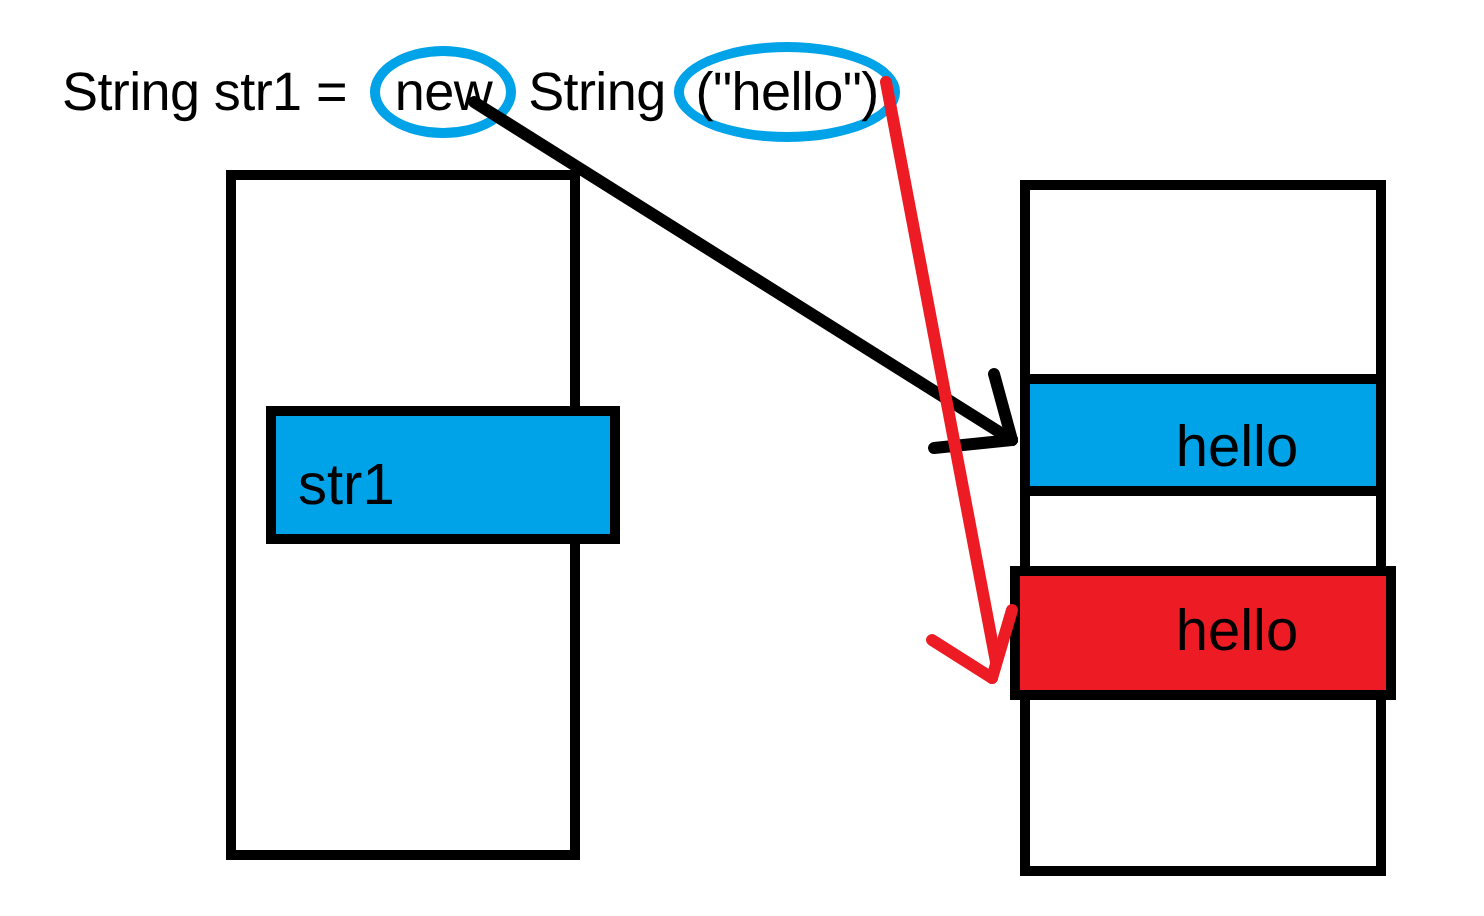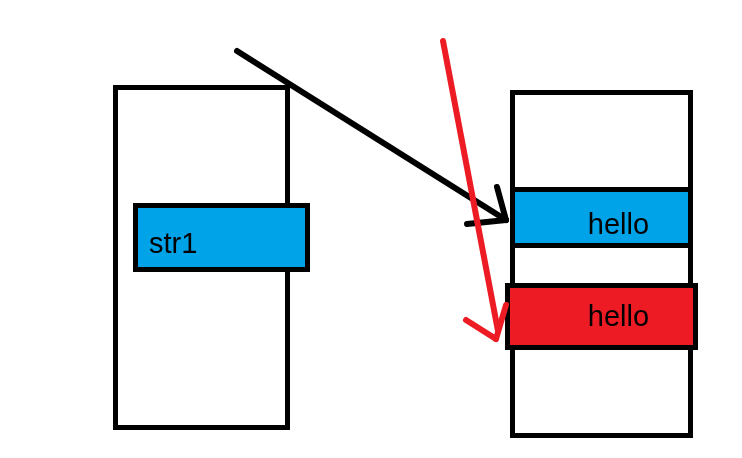--- a/index.html
+++ b/index.html
@@ -101,20 +101,26 @@
     stroke-width: 6;
     stroke-linecap: round;
     fill: none;
   }
 </style>
 </head>
 <body>
 
 <div class="canvas">
 
+  <div class="code-line">
+    <span class="code-seg">String str1 =</span>
+    <span class="circle circle-new"><span>new</span></span>
+    <span class="code-seg code-mid">String</span>
+    <span class="circle circle-arg"><span>("hello")</span></span>
+  </div>
 
   <div class="box stack-box"></div>
   <div class="cell stack-cell">
     <span>str1</span>
   </div>
 
   <div class="box heap-box"></div>
   <div class="cell heap-pool-cell">
     <span>hello</span>
   </div>

